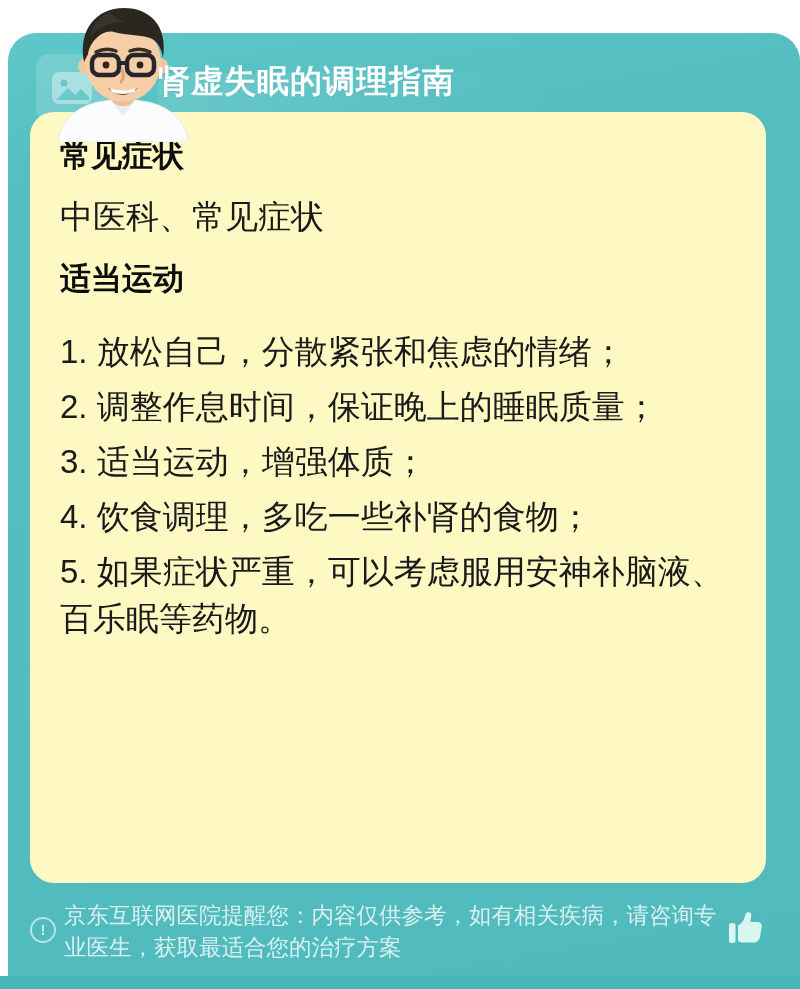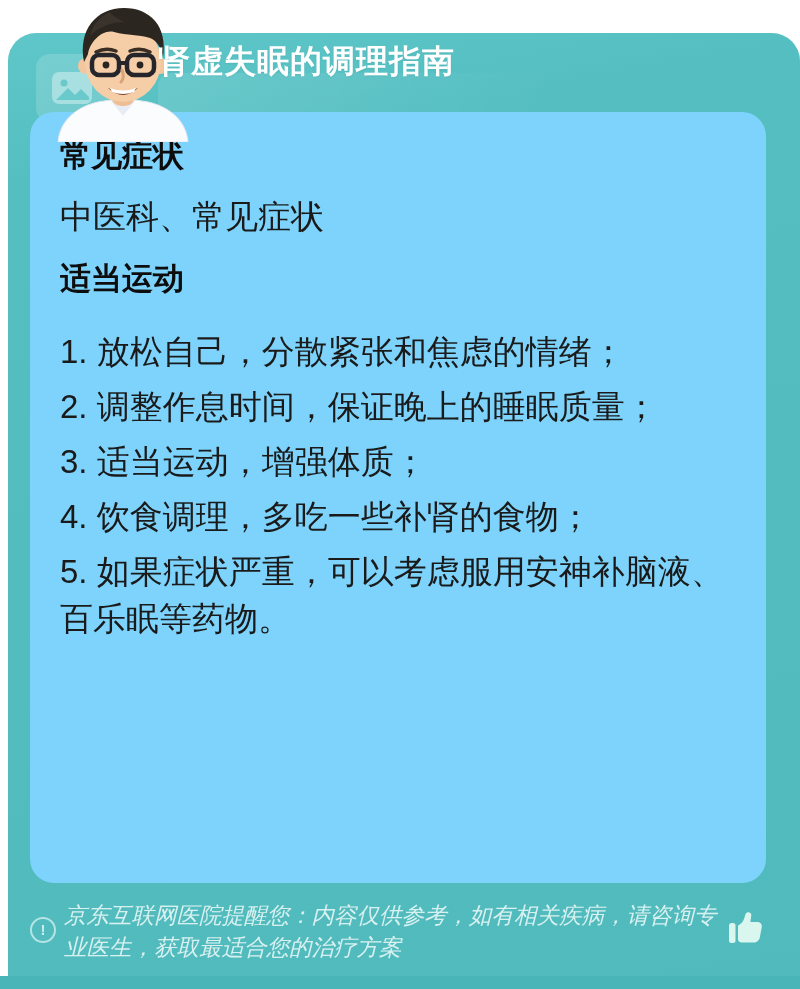--- a/index.html
+++ b/index.html
@@ -23,28 +23,28 @@
   .pic-tile{
     position:absolute;left:36px;top:54px;width:72px;height:68px;
     background:rgba(255,255,255,0.16);border-radius:14px;
     display:flex;align-items:center;justify-content:center;
   }
   .pic-tile svg{opacity:.75;}
   
   .avatar{position:absolute;left:50px;top:0px;width:146px;height:142px;z-index:4;}
   
   .title{
-    position:absolute;left:158px;top:40px;z-index:5;
+    position:absolute;left:158px;top:60px;z-index:5;
     font-size:32px;font-weight:bold;color:#ffffff;letter-spacing:1px;
     text-shadow:0 1px 2px rgba(0,0,0,0.06);white-space:nowrap;
   }
   
   .card{
     position:absolute;left:30px;top:112px;width:736px;height:771px;z-index:3;
-    background:#7dd3fc;border-radius:24px;box-sizing:border-box;
+    background:#fef9c3;border-radius:24px;box-sizing:border-box;
     padding:23px 30px 26px 30px;
   }
   .sec-h{
     font-size:31px;line-height:42px;font-weight:bold;color:#0d0d0d;
     margin:0;
   }
   .sec-h.mt1{margin-top:16px;}
   .sec-h.mt2{margin-top:18px;}
   .sec-p{
     font-size:33px;line-height:47px;color:#1a1a1a;margin:24px 0 0 0;
@@ -60,21 +60,21 @@
     display:flex;align-items:flex-start;
   }
   .info-badge{
     width:22px;height:22px;border-radius:50%;flex:0 0 auto;
     border:2px solid rgba(235,250,250,0.65);
     color:rgba(235,250,250,0.8);
     font-size:15px;font-weight:bold;line-height:22px;text-align:center;
     margin:17px 8px 0 2px;
   }
   .disclaimer{
-    font-size:22.5px;line-height:32px;color:#d8f1f0;width:660px;font-style:italic;
+    font-size:22.5px;line-height:32px;color:#d8f1f0;width:660px;
   }
   .thumb-btn{
     position:absolute;left:722px;top:906px;width:44px;height:44px;z-index:5;
     background:none;border:none;padding:0;cursor:pointer;
   }
   .bottom-strip{
     position:absolute;left:0;right:0;bottom:0;height:13px;z-index:6;
     background:#49b5b8;
   }
 </style>

